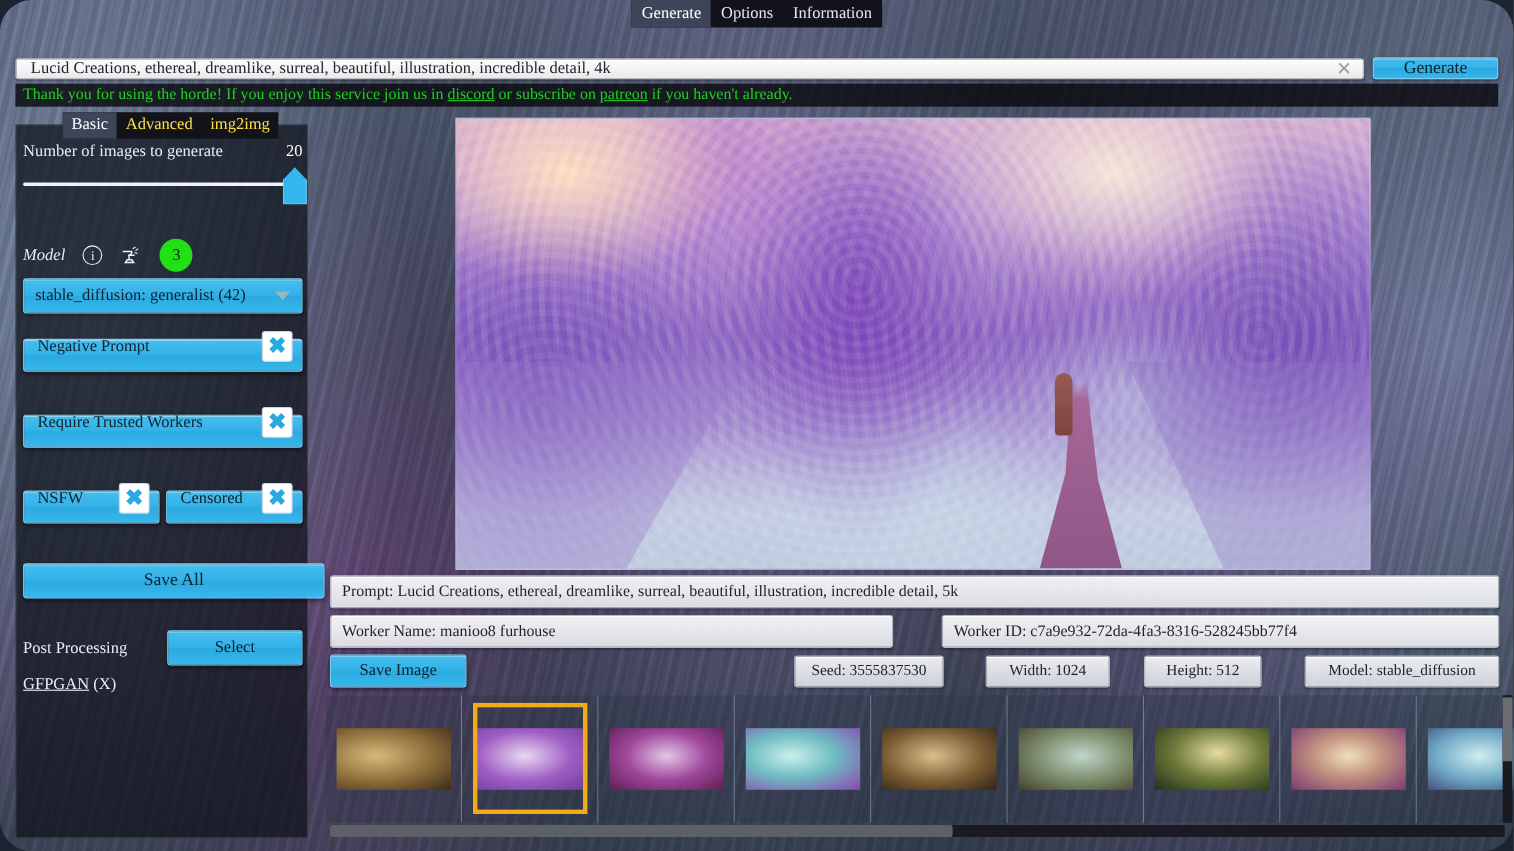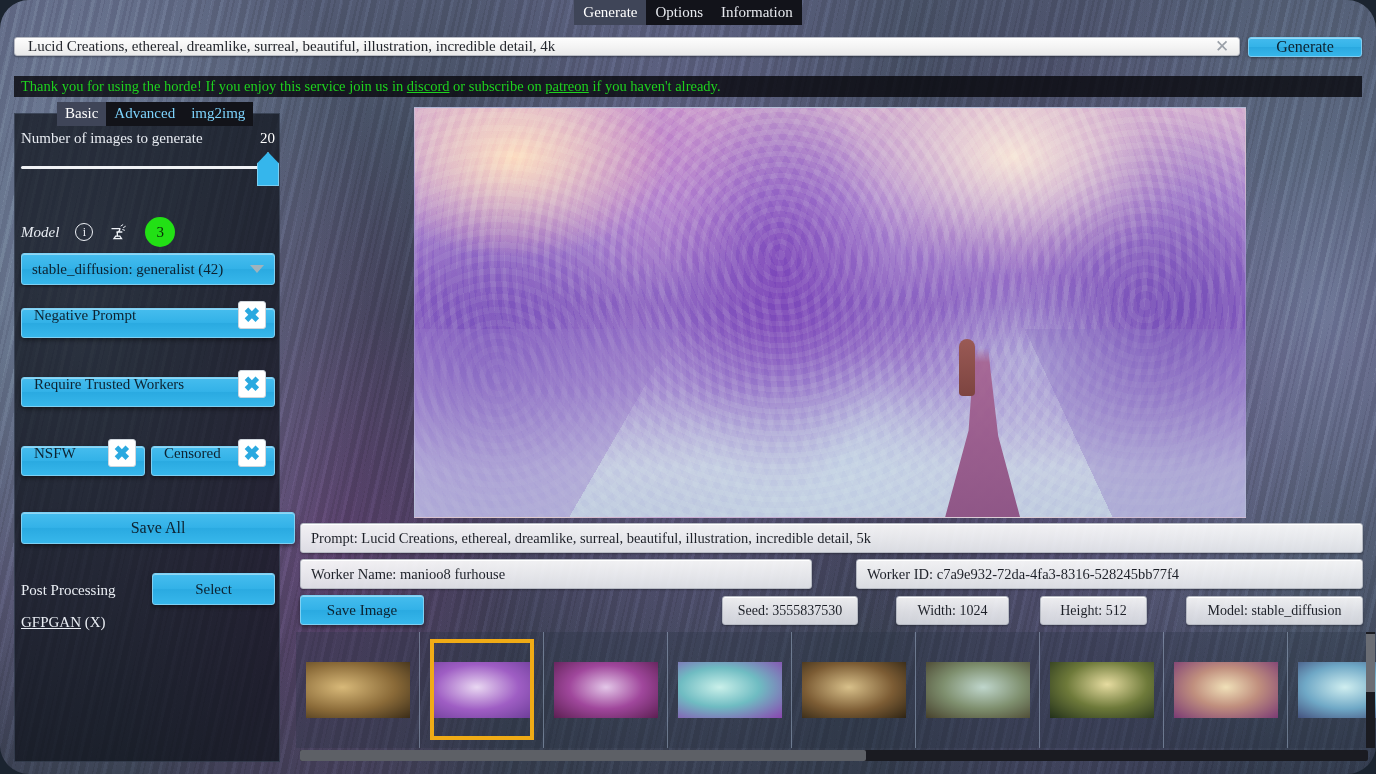--- a/index.html
+++ b/index.html
@@ -41,21 +41,21 @@
   .menu-inner { display: flex; align-items: stretch; background: #12131a; }
   .menu-item {
     padding: 2px 9px 3px; color: #e7e9ee; font-size: 15px; line-height: 20px;
     cursor: pointer; white-space: nowrap;
   }
   .menu-item.active { background: #3f4558; color: #fff; }
 
   
   .prompt-row {
     position: absolute; left: 14px; top: 37px; width: 1348px; height: 35px;
-    display: flex; align-items: flex-start; z-index: 30;
+    display: flex; align-items: flex-end; z-index: 30;
   }
   .prompt-field {
     position: relative; flex: 1;
     background: linear-gradient(180deg, #fdfdfd 0%, #f3f3f3 55%, #e9e9ea 100%);
     border: 1px solid #b9bcc4; border-radius: 3px;
     display: flex; align-items: center;
     box-shadow: inset 0 1px 0 #fff, 0 1px 2px rgba(0,0,0,.35);
   }
   .prompt-text {
     padding: 0 30px 0 13px; font-size: 15px; color: #23262c;
@@ -86,21 +86,21 @@
   
   .sidebar {
     position: absolute; left: 14px; top: 102px; width: 266px; height: 660px;
     z-index: 25;
   }
   .tabstrip {
     position: absolute; left: 43px; top: 0; height: 24px;
     display: flex; background: #121319; z-index: 3;
   }
   .tab {
-    padding: 1px 8px 2px; font-size: 15px; line-height: 21px; color: #7dd3fc; cursor: pointer;
+    padding: 1px 8px 2px; font-size: 15px; line-height: 21px; color: #fde047; cursor: pointer;
   }
   .tab.active { background: #3f4558; color: #ffffff; }
 
   .panel {
     position: absolute; left: 0; top: 11px; width: 266px; height: 649px;
     background: rgba(14,18,26,.72);
     border: 1px solid rgba(120,140,170,.25);
   }
 
   .slider-block { position: absolute; left: 6px; top: 16px; width: 254px; }

